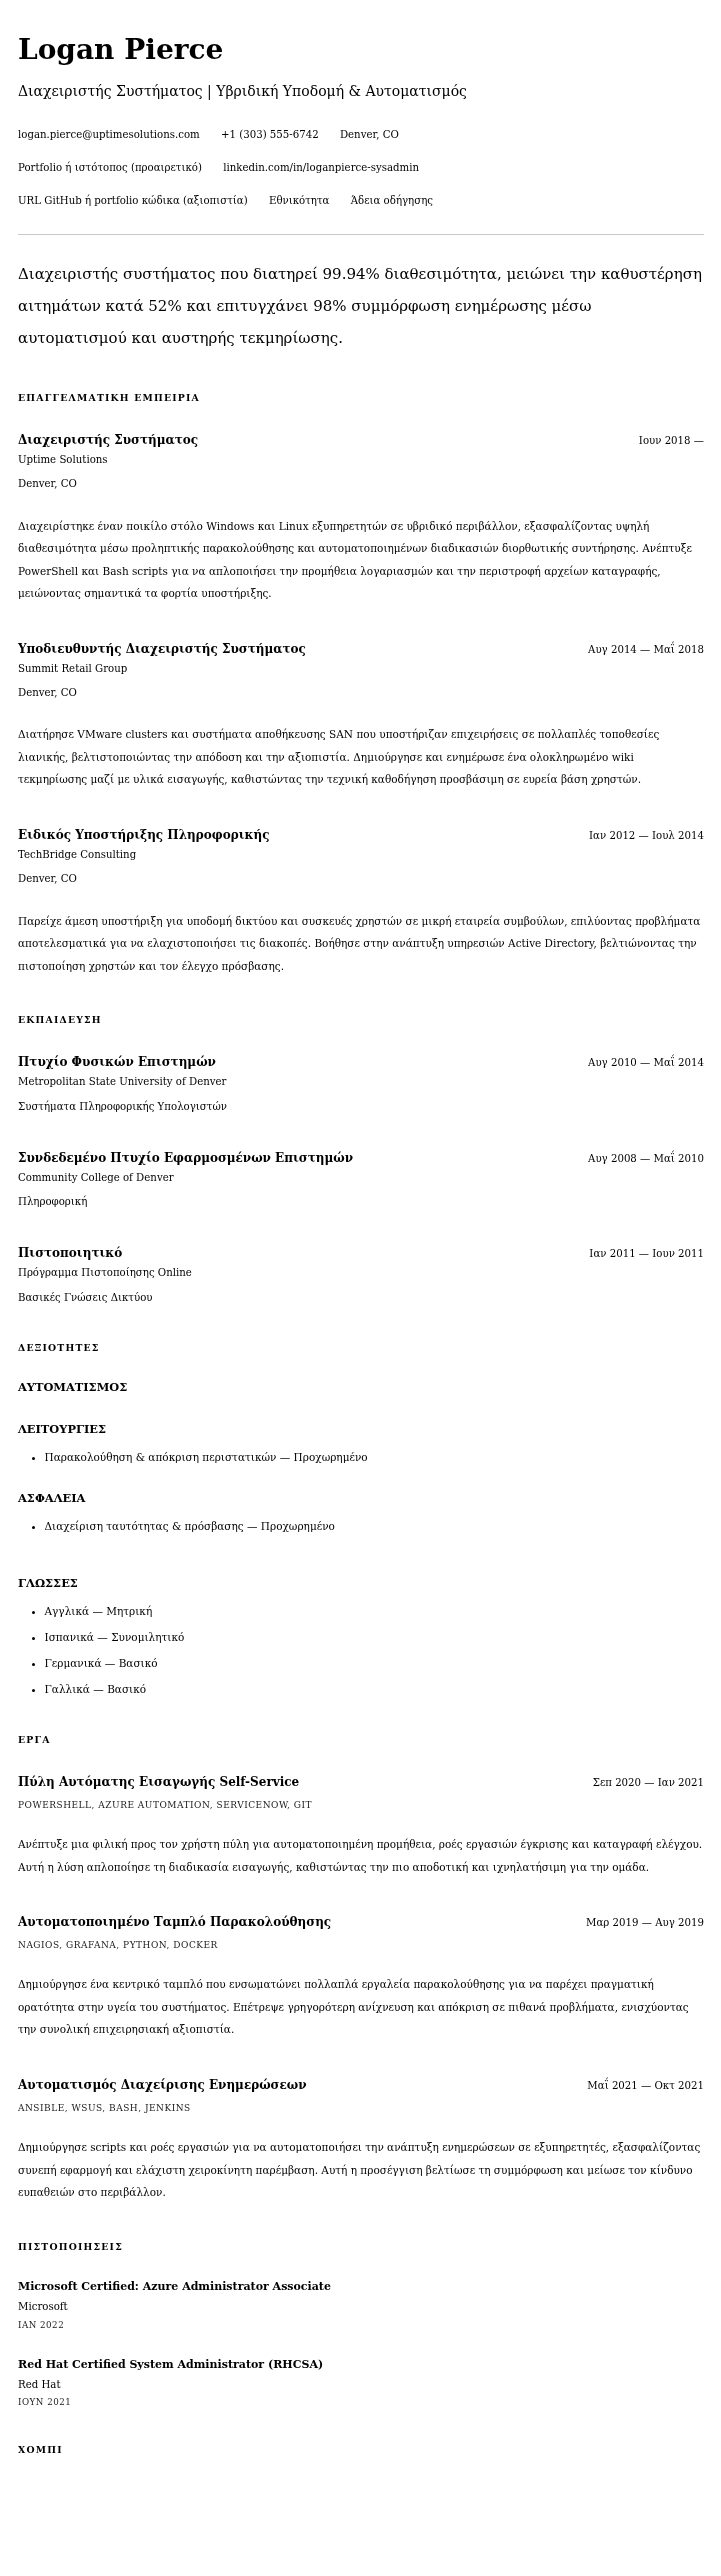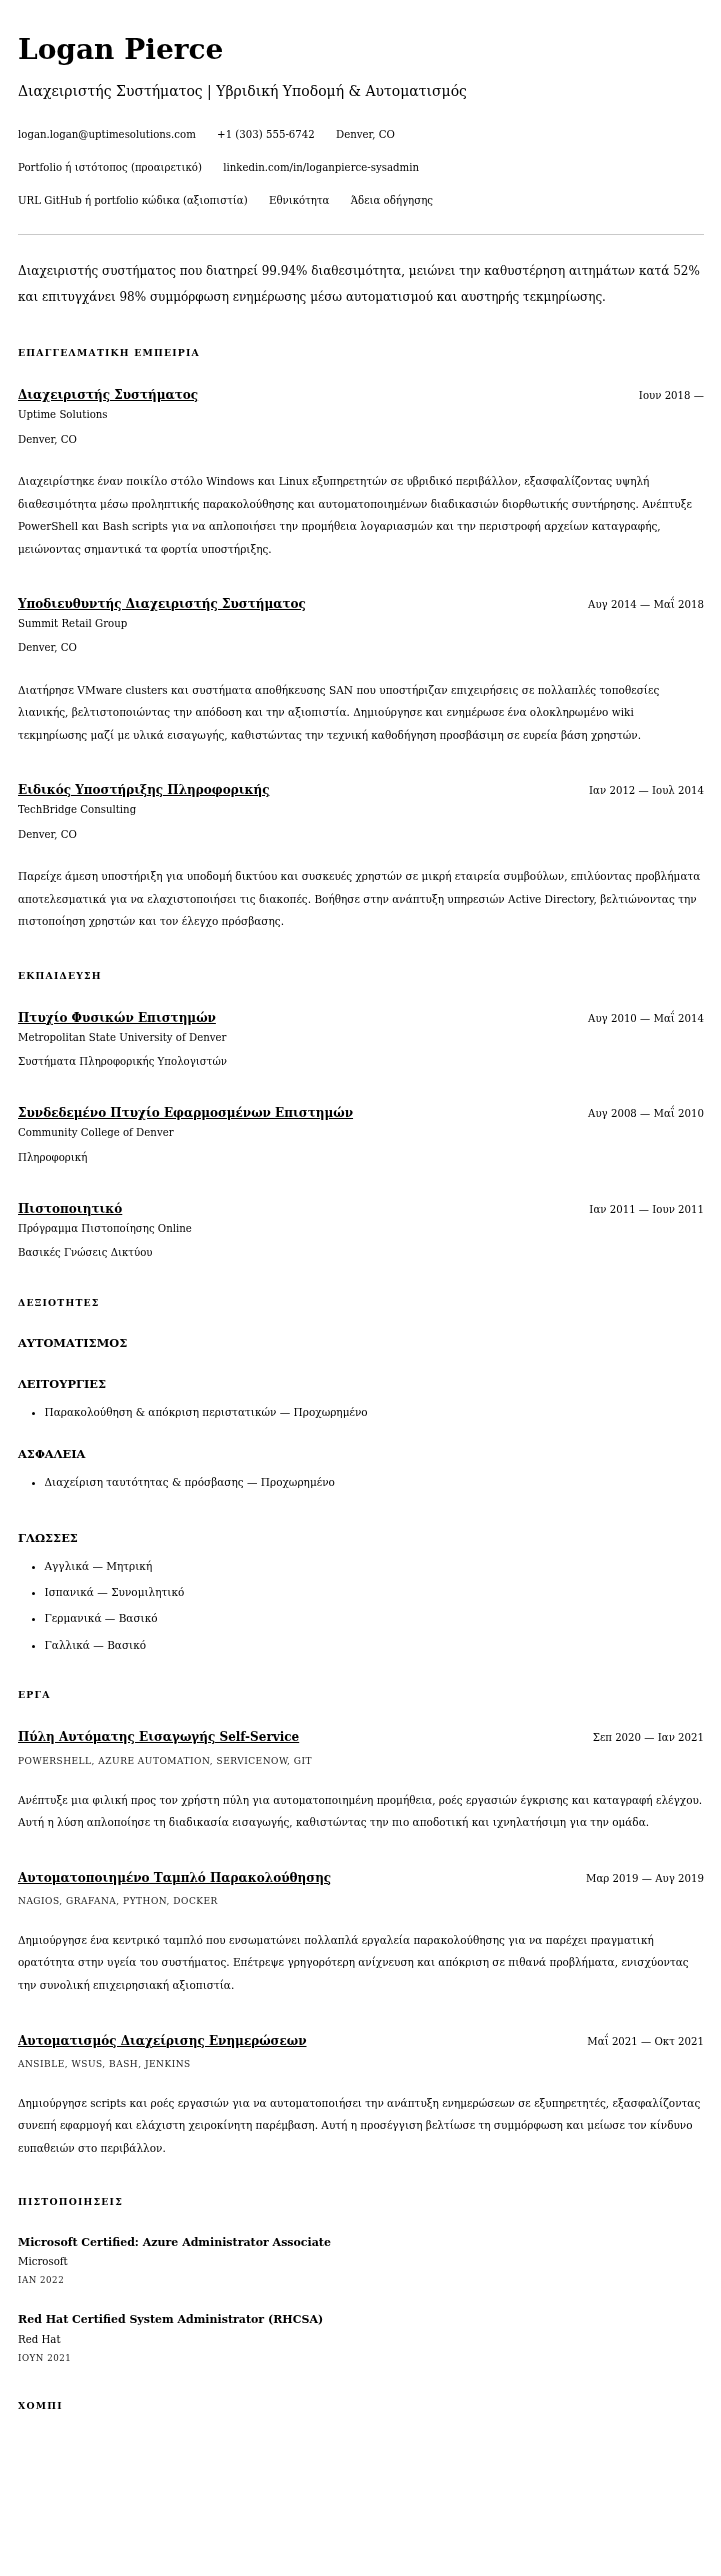--- a/index.html
+++ b/index.html
@@ -40,37 +40,36 @@
   }
   
   .section-heading{
     font-size:9.3px;
     font-weight:bold;
     letter-spacing:1.2px;
     margin:37px 0 0 0;
     line-height:1.2;
   }
   .body-text{
-    font-size:12px;
+    font-size:15px;
     line-height:2.12;
     margin:24px 0 0 0;
   }
   
   .entry{margin-top:30px;}
   .entry + .entry{margin-top:37px;}
   .entry-head{
     display:flex;
     justify-content:space-between;
     align-items:baseline;
   }
   .entry-title{
     font-size:12px;
     font-weight:bold;
     line-height:1.3;
-    text-decoration:underline;
   }
   .entry-dates{
     font-size:10.2px;
     white-space:nowrap;
     padding-left:12px;
   }
   .entry-sub{font-size:10.2px;margin-top:4.2px;line-height:1.4;}
   .entry-sub2{font-size:10.2px;margin-top:10.2px;line-height:1.4;}
   .entry-desc{
     font-size:10.5px;
@@ -110,21 +109,21 @@
 </style>
 </head>
 <body>
 
 <div class="page">
 
   <h1 class="name">Logan Pierce</h1>
   <div class="subtitle">Διαχειριστής Συστήματος | Υβριδική Υποδομή &amp; Αυτοματισμός</div>
 
   <div class="contact-row">
-    <span>logan.logan@uptimesolutions.com</span>
+    <span>logan.pierce@uptimesolutions.com</span>
     <span>+1 (303) 555-6742</span>
     <span>Denver, CO</span>
   </div>
   <div class="contact-row">
     <span>Portfolio ή ιστότοπος (προαιρετικό)</span>
     <span>linkedin.com/in/loganpierce-sysadmin</span>
   </div>
   <div class="contact-row">
     <span>URL GitHub ή portfolio κώδικα (αξιοπιστία)</span>
     <span>Εθνικότητα</span>

